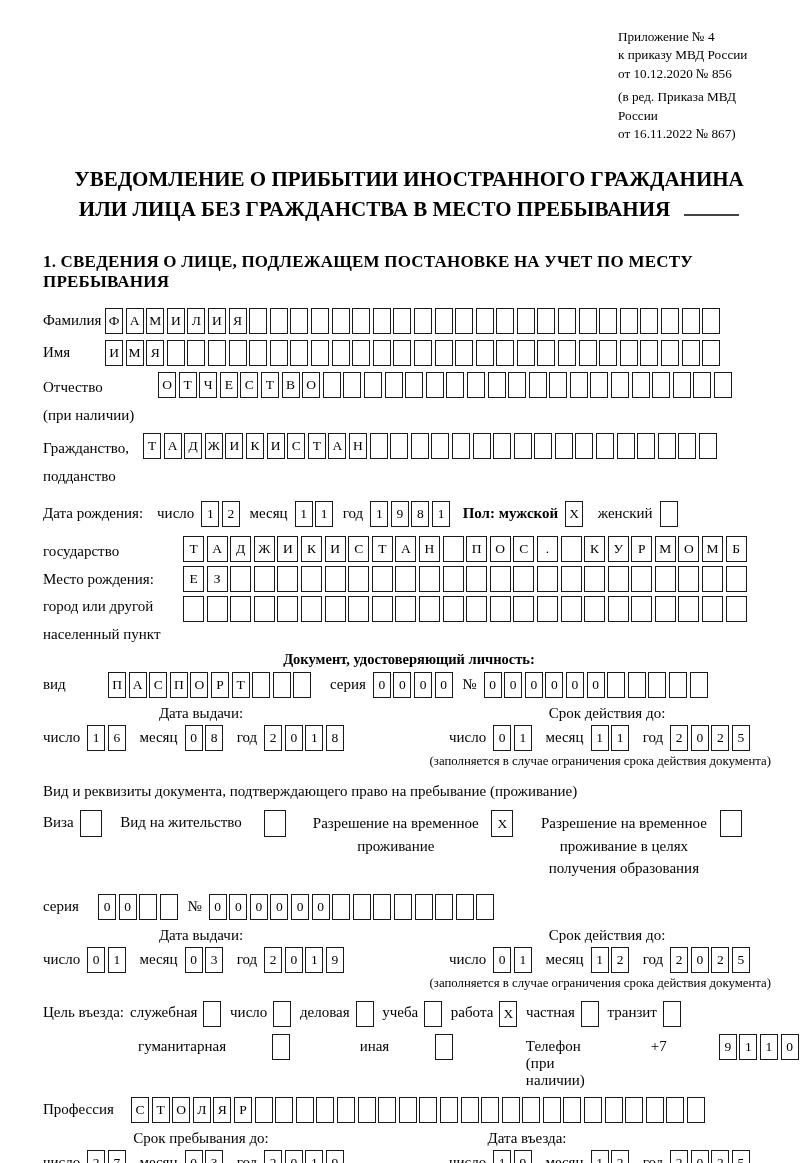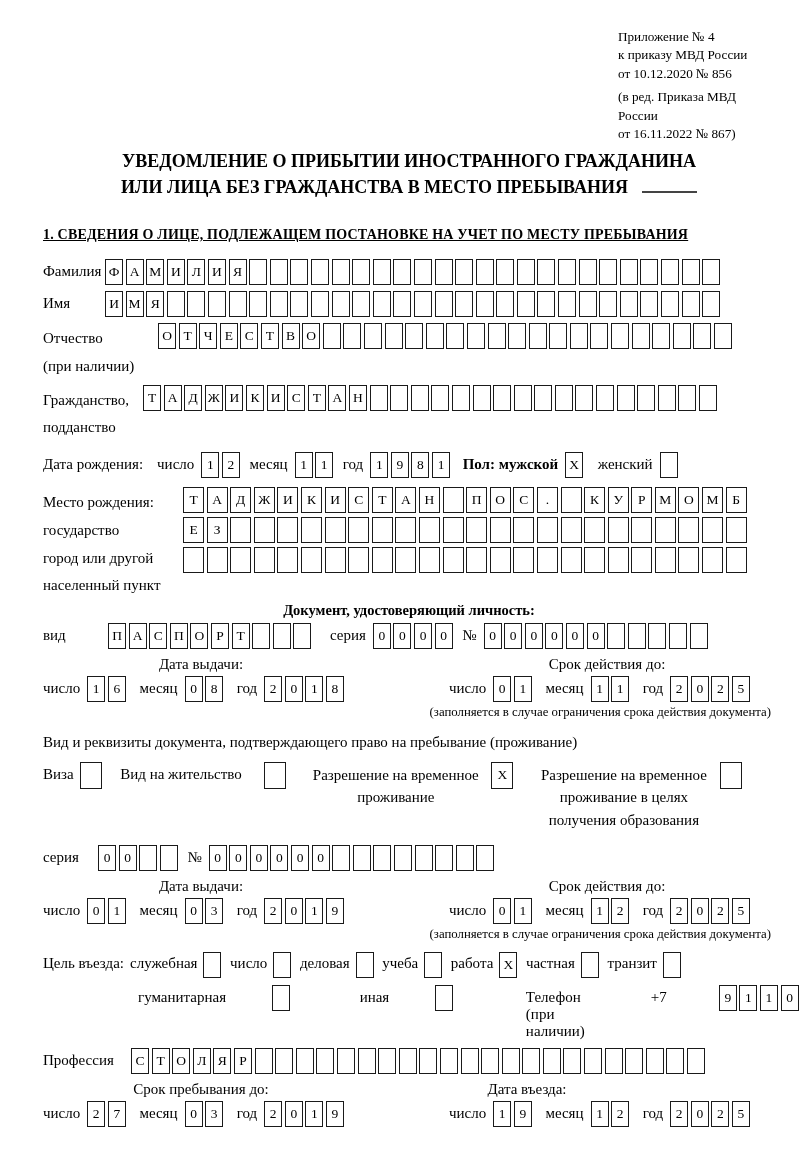--- a/index.html
+++ b/index.html
@@ -10,23 +10,23 @@
     color:#000; font-size:15px; overflow:hidden;
   }
   .page { padding:28px 25px 0 43px; width:732px; }
 
   
   .hdr-block { margin-left:575px; font-size:13.2px; line-height:1.4; }
   .hdr-block .gap { height:5px; }
   .forma { text-align:right; font-weight:bold; padding-right:32px; margin-top:22px; font-size:15px; letter-spacing:.5px; }
 
   
-  .title { text-align:center; font-weight:bold; font-size:18px; line-height:1.45; margin-top:4px; }
+  .title { text-align:center; font-weight:bold; font-size:21px; line-height:1.45; margin-top:20px; }
   .title .uline { display:inline-block; width:55px; border-bottom:2px solid #444; height:14px; margin-left:14px; }
-  .sect-heading { font-weight:bold; font-size:14px; margin-top:27px; letter-spacing:.2px;text-decoration:underline; }
+  .sect-heading { font-weight:bold; font-size:17px; margin-top:27px; letter-spacing:.2px; }
 
   
   .row { display:flex; align-items:flex-start; margin-top:6px; }
   .row.tight { margin-top:4px; }
   .cells { display:flex; flex-wrap:nowrap; }
   .cell {
     width:16px; height:24px; border:1.6px solid #1a1a1a; margin-right:2.6px;
     display:inline-flex; align-items:center; justify-content:center;
     font-size:13.5px; flex:none; background:#fff;
   }
@@ -257,22 +257,22 @@
         <div class="cell">X</div>
       </div>
     <div class="inline-lbl" style="padding-left:12px;">женский</div>
     <div class="cells">
         <div class="cell"></div>
       </div>
   </div>
 
   <div class="row" style="margin-top:9px;">
     <div class="lbl-2l w140">
+      <div>государство</div>
       <div>Место рождения:</div>
-      <div>государство</div>
       <div>город или другой</div>
       <div>населенный пункт</div>
     </div>
     <div class="stack">
       <div class="cells cells-wide">
           <div class="cell">Т</div>
           <div class="cell">А</div>
           <div class="cell">Д</div>
           <div class="cell">Ж</div>
           <div class="cell">И</div>

